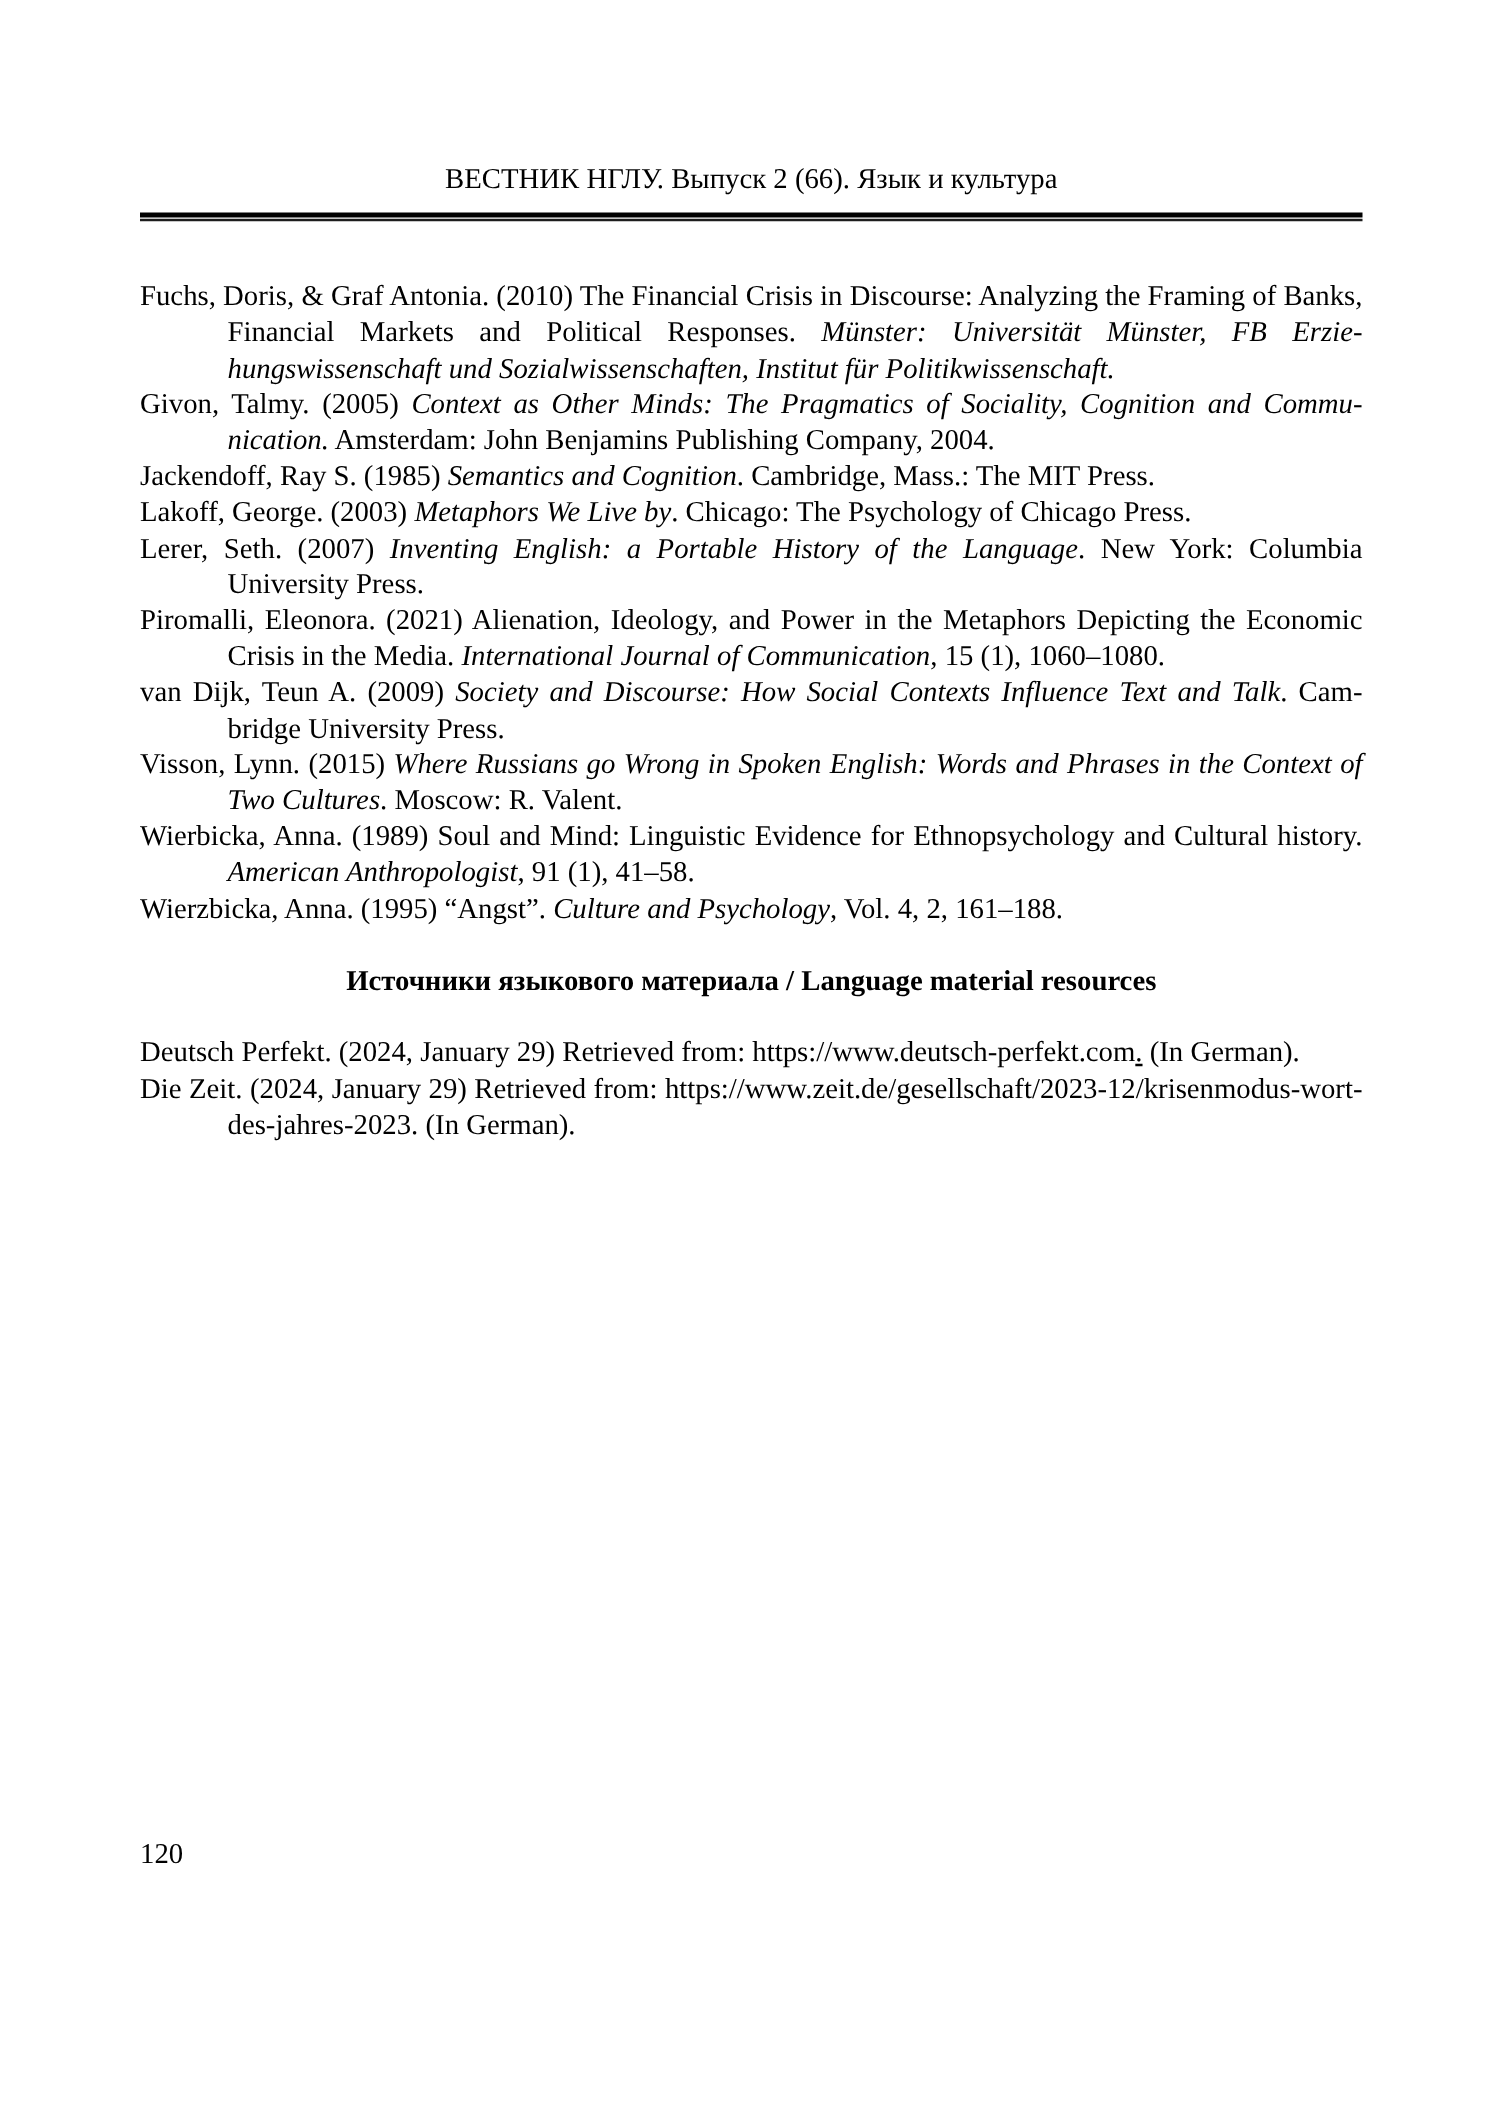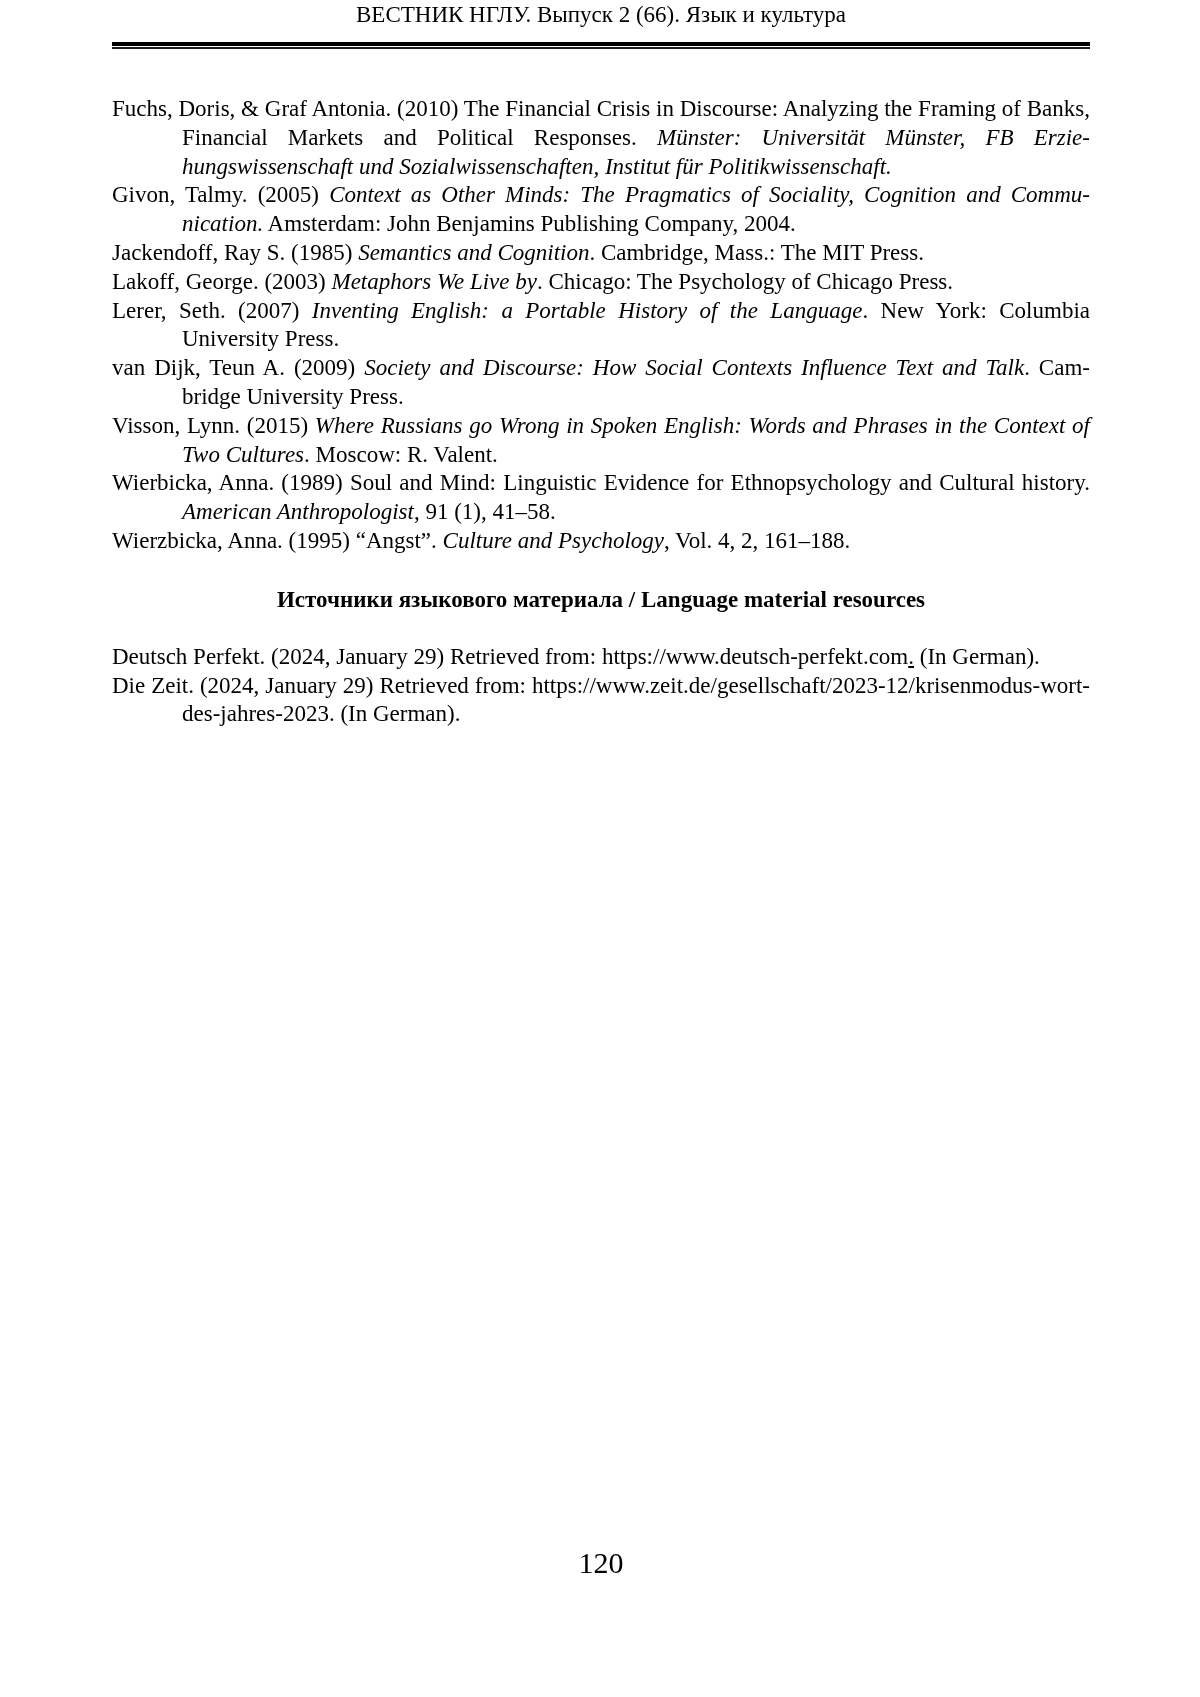--- a/index.html
+++ b/index.html
@@ -16,20 +16,21 @@
     overflow: hidden;
   }
   .content {
     position: absolute;
     left: 112px;
     top: 0;
     width: 978px;
   }
   .journal-header {
     margin: 0;
+    padding-top: 128px;
     text-align: center;
     font-size: 23px;
     line-height: 30px;
     font-weight: normal;
   }
   .rule {
     margin-top: 12px;
     height: 7px;
     box-sizing: border-box;
     border-top: 4px solid #000000;
@@ -51,41 +52,41 @@
   .ul { text-decoration: underline; }
   .sources-heading {
     margin: 29px 0 29px 0;
     text-align: center;
     font-size: 23px;
     line-height: 29px;
     font-weight: bold;
   }
   .page-number {
     position: absolute;
-    top: 1549px;
+    top: 1469px;
     left: 112px;
     width: 978px;
-    text-align: center;
-    font-size: 30px;
+    font-size: 23px;
     line-height: 28px;
   }
 </style>
 </head>
 <body>
 
 <div class="content">
   <div class="journal-header">ВЕСТНИК НГЛУ. Выпуск 2 (66). Язык и культура</div>
   <div class="rule"></div>
 
   <div class="refs">
       <p class="ref"><span>Fuchs, Doris, &amp; Graf Antonia. (2010) The Financial Crisis in Discourse: Analyzing the Framing of Banks, Financial Markets and Political Responses. </span><span class="it">Münster: Universität Münster, FB Erzie­hungswissenschaft und Sozialwissenschaften, Institut für Politikwissenschaft.</span></p>
       <p class="ref"><span>Givon, Talmy. (2005) </span><span class="it">Context as Other Minds: The Pragmatics of Sociality, Cognition and Commu­nication.</span><span> Amsterdam: John Benjamins Publishing Company, 2004.</span></p>
       <p class="ref"><span>Jackendoff, Ray S. (1985) </span><span class="it">Semantics and Cognition</span><span>. Cambridge, Mass.: The MIT Press.</span></p>
       <p class="ref"><span>Lakoff, George. (2003) </span><span class="it">Metaphors We Live by</span><span>. Chicago: The Psychology of Chicago Press.</span></p>
       <p class="ref"><span>Lerer, Seth. (2007) </span><span class="it">Inventing English: a Portable History of the Language</span><span>. New York: Columbia University Press.</span></p>
+      <p class="ref"><span>Piromalli, Eleonora. (2021) Alienation, Ideology, and Power in the Metaphors Depicting the Eco­nomic Crisis in the Media. </span><span class="it">International Journal of Communication</span><span>, 15 (1), 1060–1080.</span></p>
       <p class="ref"><span>van Dijk, Teun A. (2009) </span><span class="it">Society and Discourse: How Social Contexts Influence Text and Talk</span><span>. Cam­bridge University Press.</span></p>
       <p class="ref"><span>Visson, Lynn. (2015) </span><span class="it">Where Russians go Wrong in Spoken English: Words and Phrases in the Con­text of Two Cultures</span><span>. Moscow: R. Valent.</span></p>
       <p class="ref"><span>Wierbicka, Anna. (1989) Soul and Mind: Linguistic Evidence for Ethnopsychology and Cultural his­tory. </span><span class="it">American Anthropologist</span><span>, 91 (1), 41–58.</span></p>
       <p class="ref"><span>Wierzbicka, Anna. (1995) “Angst”. </span><span class="it">Culture and Psychology</span><span>, Vol. 4, 2, 161–188.</span></p>
     </div>
 
   <div class="sources-heading">Источники языкового материала / Language material resources</div>
 
   <div class="srcs">
       <p class="src"><span>Deutsch Perfekt. (2024, January 29) Retrieved from: https://www.deutsch-perfekt.com</span><span class="ul">.</span><span> (In German).</span></p>

